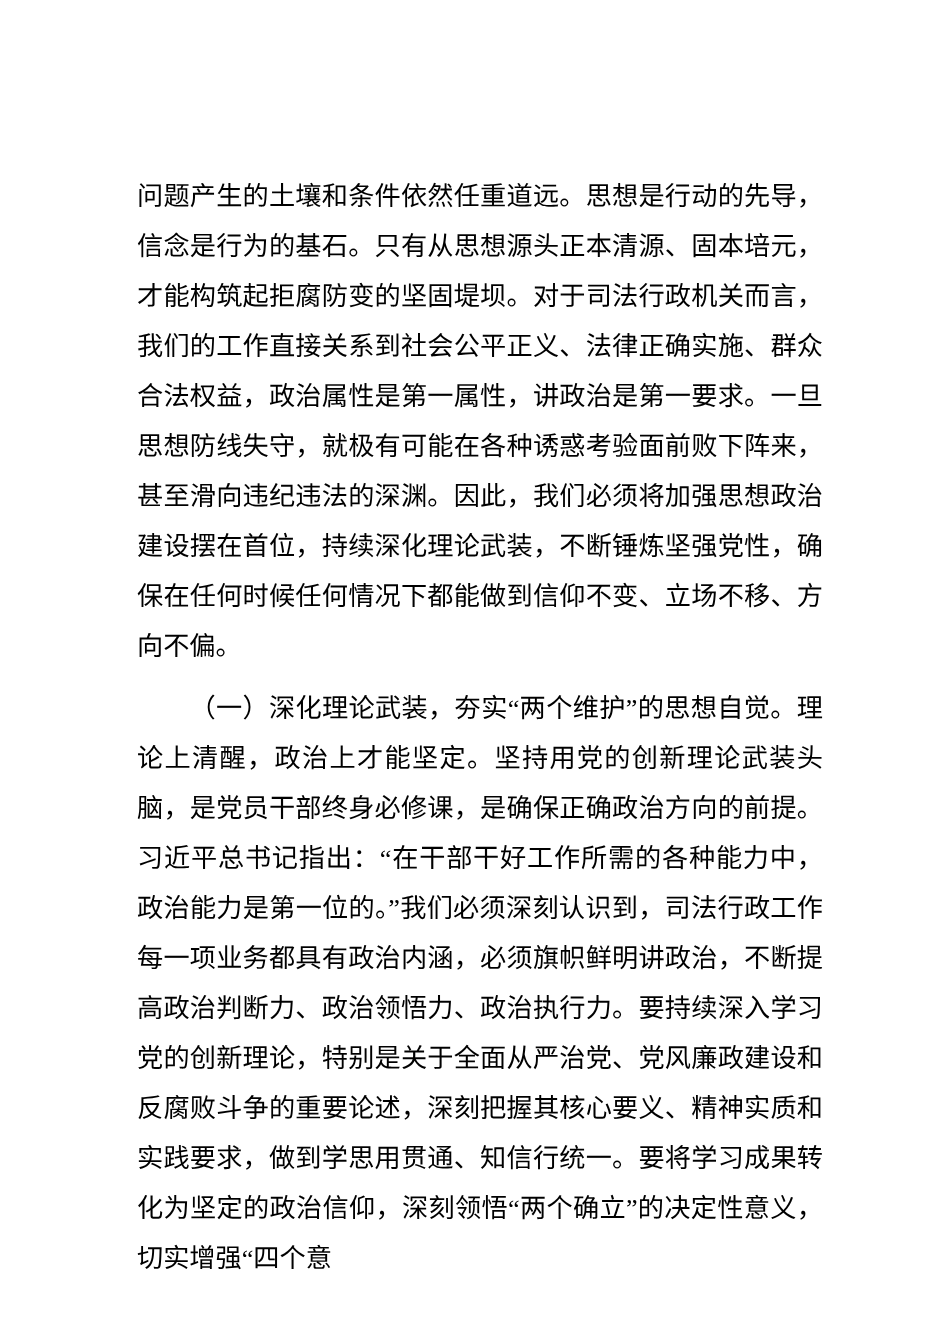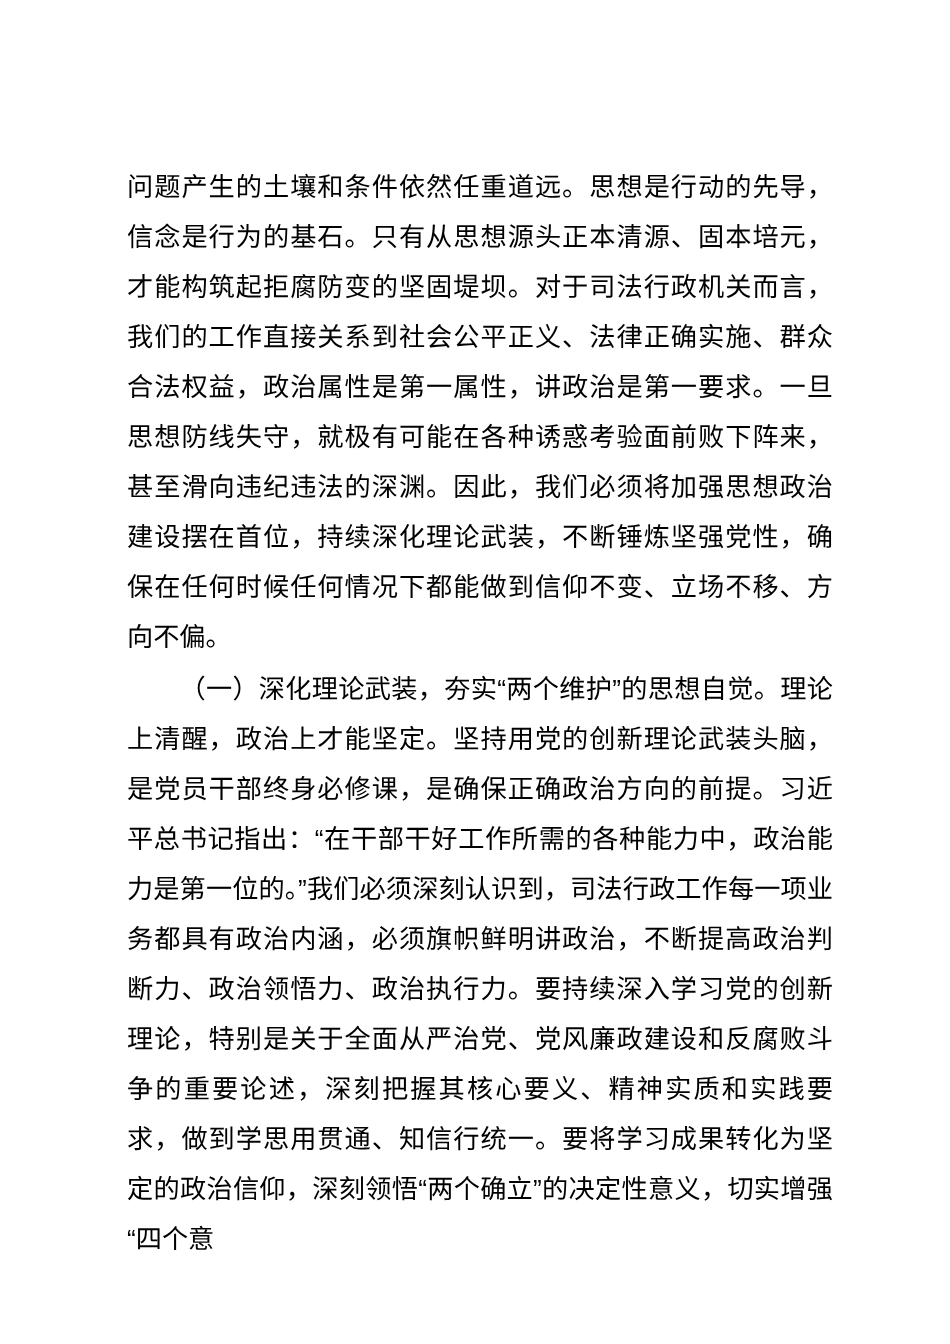--- a/index.html
+++ b/index.html
@@ -17,23 +17,23 @@
     overflow: hidden;
     box-sizing: border-box;
   }
   .text-column {
     position: absolute;
     left: 125px;
     top: 160px;
     width: 710px;
   }
   .para {
-    margin: 2px;
+    margin: 12px;
     padding: 0;
-    font-family: Liberation Sans, sans-serif;
+    font-family: Liberation Serif, serif;
     font-size: 26.2px;
     line-height: 50px;
     color: #000000;
     text-align: justify;
     text-justify: inter-character;
     text-align-last: left;
     letter-spacing: 0px;
     word-break: break-all;
     -webkit-font-smoothing: antialiased;
   }

